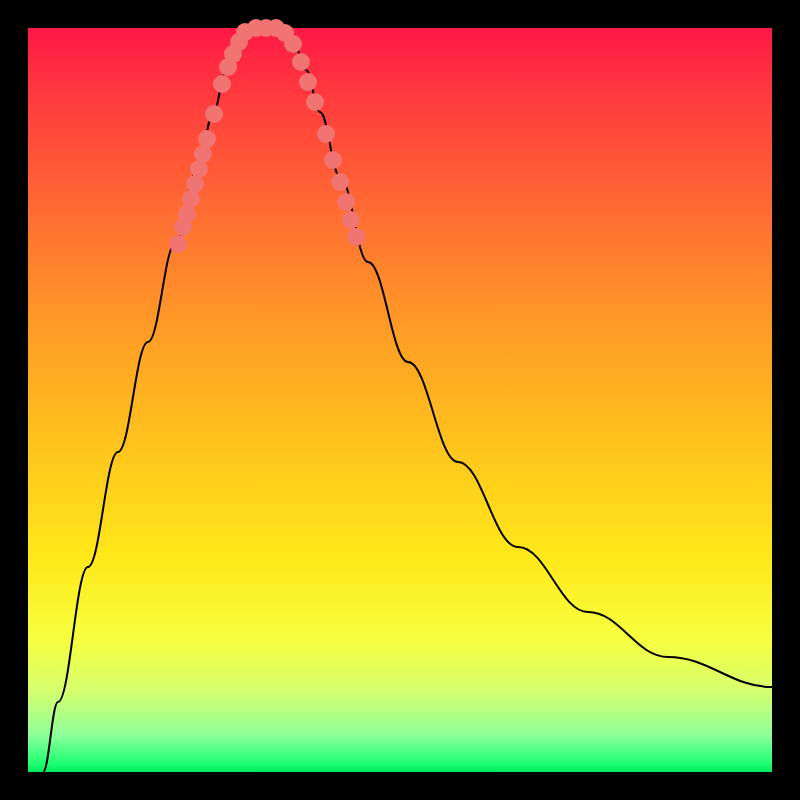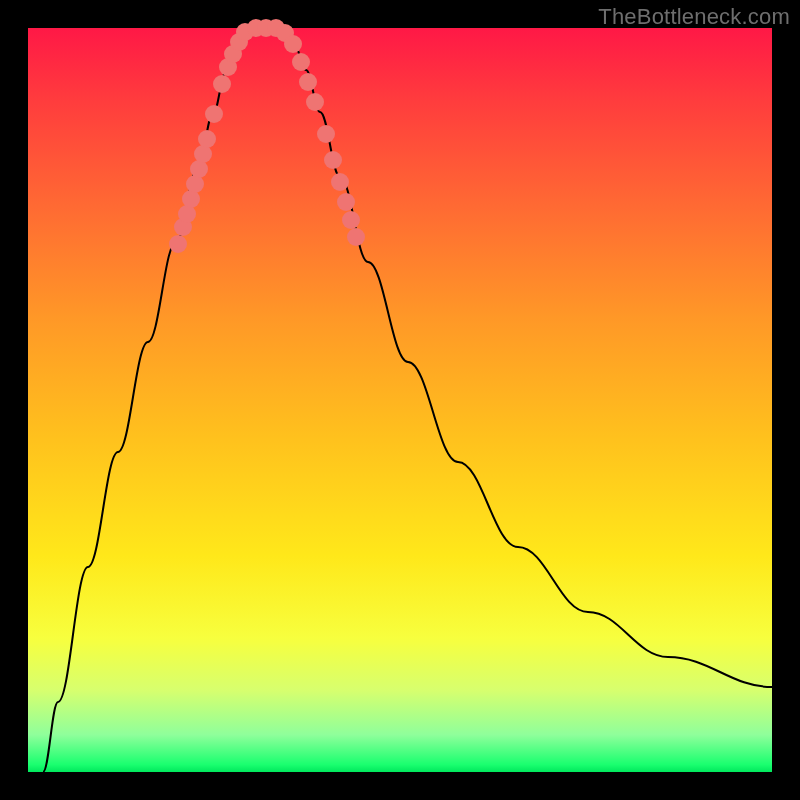--- a/index.html
+++ b/index.html
@@ -98,14 +98,13 @@
           <circle cx="287" cy="74" r="9" class="dot" fill="#ef7472"></circle>
           <circle cx="298" cy="106" r="9" class="dot" fill="#ef7472"></circle>
           <circle cx="305" cy="132" r="9" class="dot" fill="#ef7472"></circle>
           <circle cx="312" cy="154" r="9" class="dot" fill="#ef7472"></circle>
           <circle cx="318" cy="174" r="9" class="dot" fill="#ef7472"></circle>
           <circle cx="323" cy="192" r="9" class="dot" fill="#ef7472"></circle>
           <circle cx="328" cy="209" r="9" class="dot" fill="#ef7472"></circle>
         </g>
     </svg>
   </div>
-  <div class="watermark">TheBottleneck.com</div>
 </div>
 
 </body></html>

